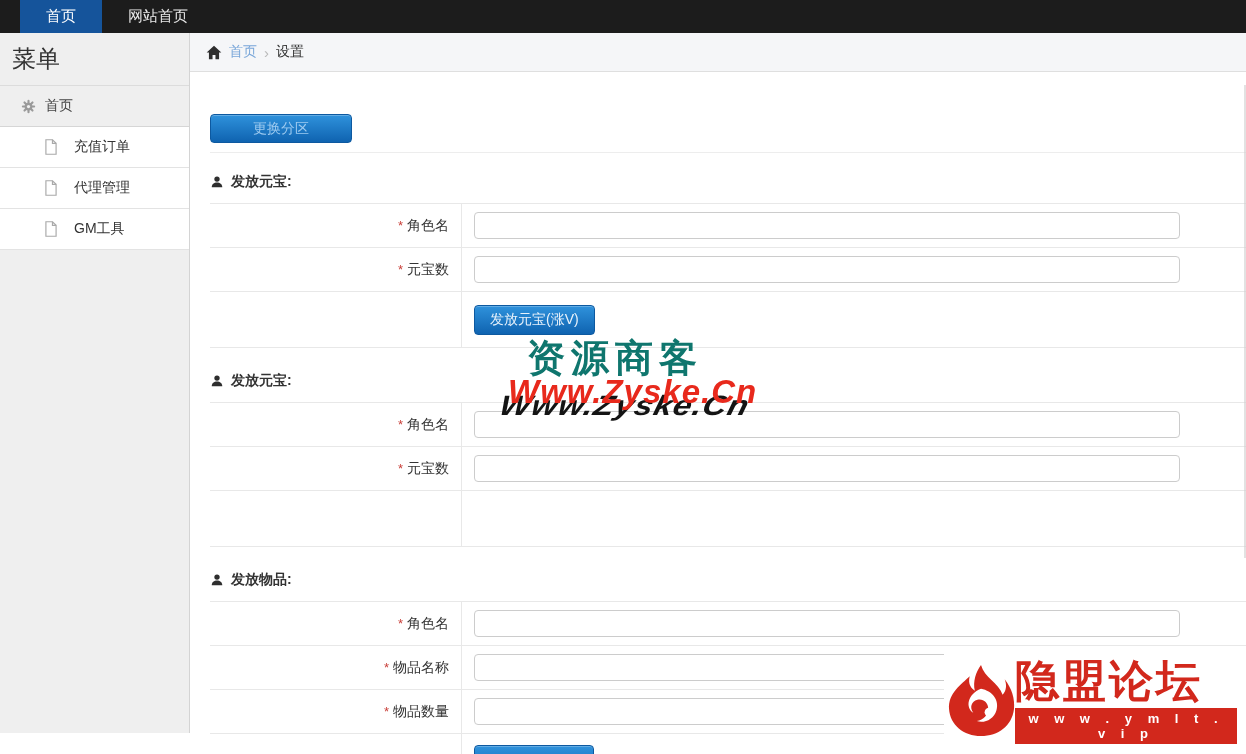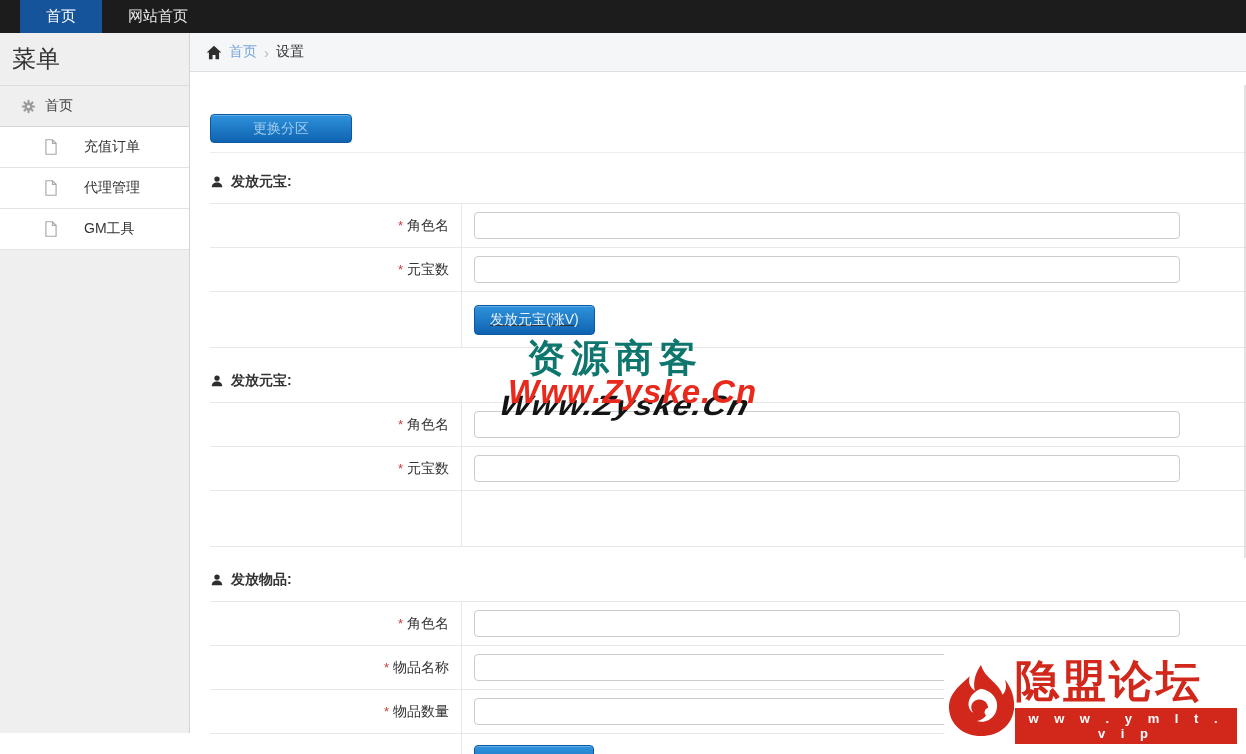--- a/index.html
+++ b/index.html
@@ -12,21 +12,21 @@
   .nav-tab { display:flex; align-items:center; padding:0 26px; font-size:15px; color:#e8e8e8; cursor:pointer; }
   .nav-tab.active { background:#15549b; color:#fff; }
 
   
   .layout { display:flex; height:700px; }
   .sidebar { width:190px; background:#efefef; border-right:1px solid #d4d4d4; flex:none; }
   .menu-title { font-size:24px; color:#333; padding:10px 0 10px 12px; border-bottom:1px solid #dcdcdc; }
   .home-item { display:flex; align-items:center; gap:9px; padding:11px 0 11px 21px;
     border-bottom:1px solid #d6d6d6; font-size:14px; color:#444; cursor:pointer; }
   .menu-list { background:#fff; }
-  .menu-item { display:flex; align-items:center; gap:26px; padding:11px 0 11px 44px;
+  .menu-item { display:flex; align-items:center; gap:16px; padding:11px 0 11px 44px;
     border-bottom:1px solid #e3e3e3; font-size:14px; color:#333; cursor:pointer; background:#fff; }
   .icon { display:inline-flex; align-items:center; justify-content:center; }
 
   
   .main { flex:1; background:#fff; position:relative; }
   .breadcrumb { height:39px; background:#f5f6f8; border-bottom:1px solid #dfdfdf;
     display:flex; align-items:center; gap:7px; padding-left:16px; font-size:14px; }
   .crumb-link { color:#7aa7d9; text-decoration:none; cursor:pointer; }
   .crumb-sep { color:#b9b9b9; font-size:15px; }
   .crumb-current { color:#333; }
@@ -42,21 +42,21 @@
   .form-section { margin-top:24px; }
   .section-title { display:flex; align-items:center; gap:7px; font-size:14px; font-weight:bold; color:#333; }
   .form-table { margin-top:12px; border-top:1px solid #e8e8e8; }
   .form-row { display:flex; align-items:stretch; border-bottom:1px solid #e8e8e8; min-height:43px; }
   .label-cell { width:252px; flex:none; border-right:1px solid #e8e8e8; display:flex;
     align-items:center; justify-content:flex-end; padding-right:12px; font-size:14px; color:#333; }
   .req { color:#c9403a; margin-right:4px; font-size:13px; }
   .input-cell { flex:1; display:flex; align-items:center; padding:8px 0 8px 12px; }
   .text-input { width:706px; height:27px; border:1px solid #ccc; border-radius:4px;
     padding:0 8px; font-size:13px; color:#333; outline:none; background:#fff; }
-  .btn-row { min-height:56px;text-decoration:underline; }
+  .btn-row { min-height:56px; }
   .submit-btn { padding:5px 15px; font-size:14px; color:#e8f2fb; }
   .submit-btn.wide { padding:7px 31px; }
 
   
   .wm { position:absolute; pointer-events:none; }
   .wm-cn { left:337px; top:300px; z-index:31; font-size:38px; font-weight:bold;
     letter-spacing:6px; color:#0f766e; white-space:nowrap; }
   .wm-url { left:318px; top:340px; z-index:31; font-size:33px; font-weight:bold; font-style:italic;
     color:#e8291c; white-space:nowrap; letter-spacing:1px; }
   .wm-url-shadow { left:310px; top:354px; z-index:30; font-size:33px; font-weight:bold; font-style:italic;

